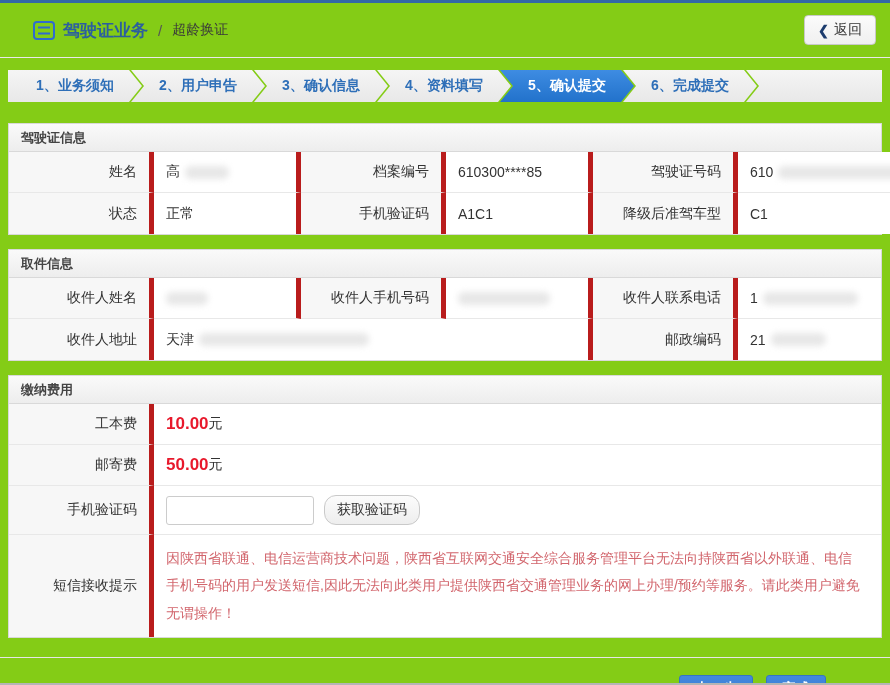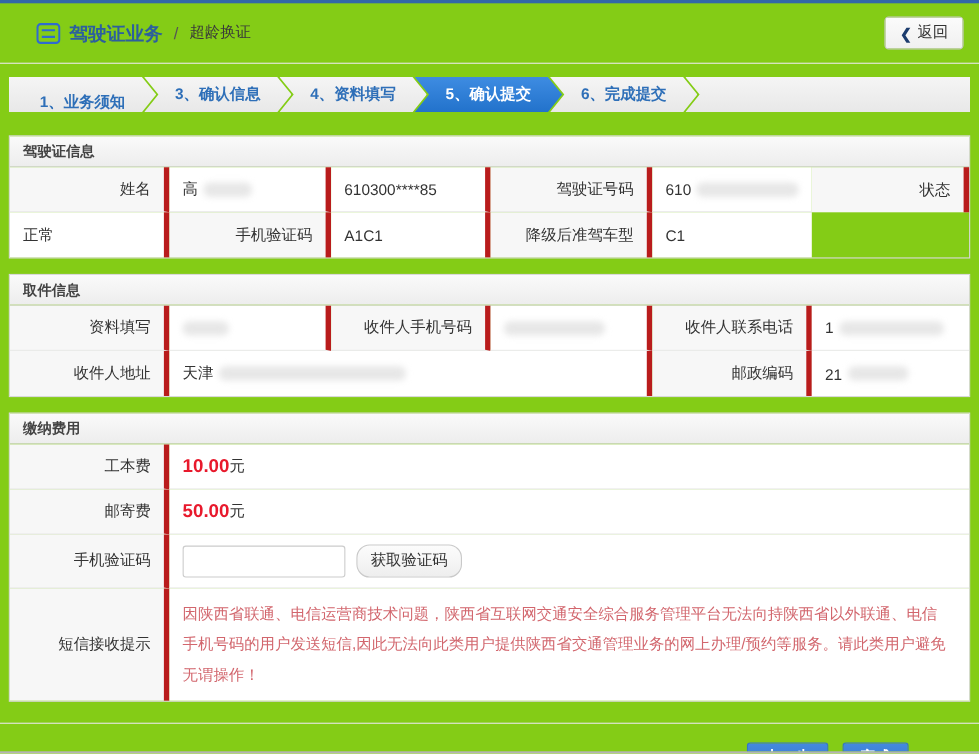--- a/index.html
+++ b/index.html
@@ -50,21 +50,20 @@
     display: flex; align-items: center; justify-content: center;
     background: linear-gradient(#f5f5f5, #e8e8e8);
     color: #2e6fb8; font-weight: bold; font-size: 14px;
     clip-path: polygon(0 0, calc(100% - 13px) 0, 100% 50%, calc(100% - 13px) 100%, 0 100%, 13px 50%);
     margin-left: -11px;
     cursor: default;
   }
   .step:first-child {
     margin-left: 0;
     clip-path: polygon(0 0, calc(100% - 13px) 0, 100% 50%, calc(100% - 13px) 100%, 0 100%);
-    align-items: flex-end;
   }
   .step.active {
     background: linear-gradient(#3e8ce2, #2272cb);
     color: #fff;
   }
   .step-filler {
     flex: 1;
     background: linear-gradient(#f5f5f5, #e8e8e8);
     clip-path: polygon(0 0, 100% 0, 100% 100%, 0 100%, 13px 50%);
     margin-left: -11px;
@@ -172,20 +171,23 @@
       <span class="back-chevron">❮</span>
       <span>返回</span>
     </button>
   </div>
 
   <div class="steps">
     <div class="step">
         <span>1、业务须知</span>
       </div>
     <div class="step">
+        <span>2、用户申告</span>
+      </div>
+    <div class="step">
         <span>3、确认信息</span>
       </div>
     <div class="step">
         <span>4、资料填写</span>
       </div>
     <div class="step active">
         <span>5、确认提交</span>
       </div>
     <div class="step">
         <span>6、完成提交</span>
@@ -194,20 +196,21 @@
   </div>
 
   <div class="section first">
     <div class="section-title">驾驶证信息</div>
     <div class="grid6">
       <div class="cell label">姓名</div>
       <div class="cell">
           <span>高</span>
           <span class="redact" style="width:44px"></span>
         </div>
+      <div class="cell label">档案编号</div>
       <div class="cell">
           <span>610300****85</span>
         </div>
       <div class="cell label">驾驶证号码</div>
       <div class="cell last-col">
           <span>610</span>
           <span class="redact" style="width:160px"></span>
         </div>
 
       <div class="row-last" style="display:contents">
@@ -223,21 +226,21 @@
         <div class="cell last-col">
             <span>C1</span>
           </div>
       </div>
     </div>
   </div>
 
   <div class="section">
     <div class="section-title">取件信息</div>
     <div class="grid6">
-      <div class="cell label">资料填写</div>
+      <div class="cell label">收件人姓名</div>
       <div class="cell">
           <span></span>
           <span class="redact" style="width:42px;margin-left:0"></span>
         </div>
       <div class="cell label">收件人手机号码</div>
       <div class="cell">
           <span></span>
           <span class="redact" style="width:92px;margin-left:0"></span>
         </div>
       <div class="cell label">收件人联系电话</div>

